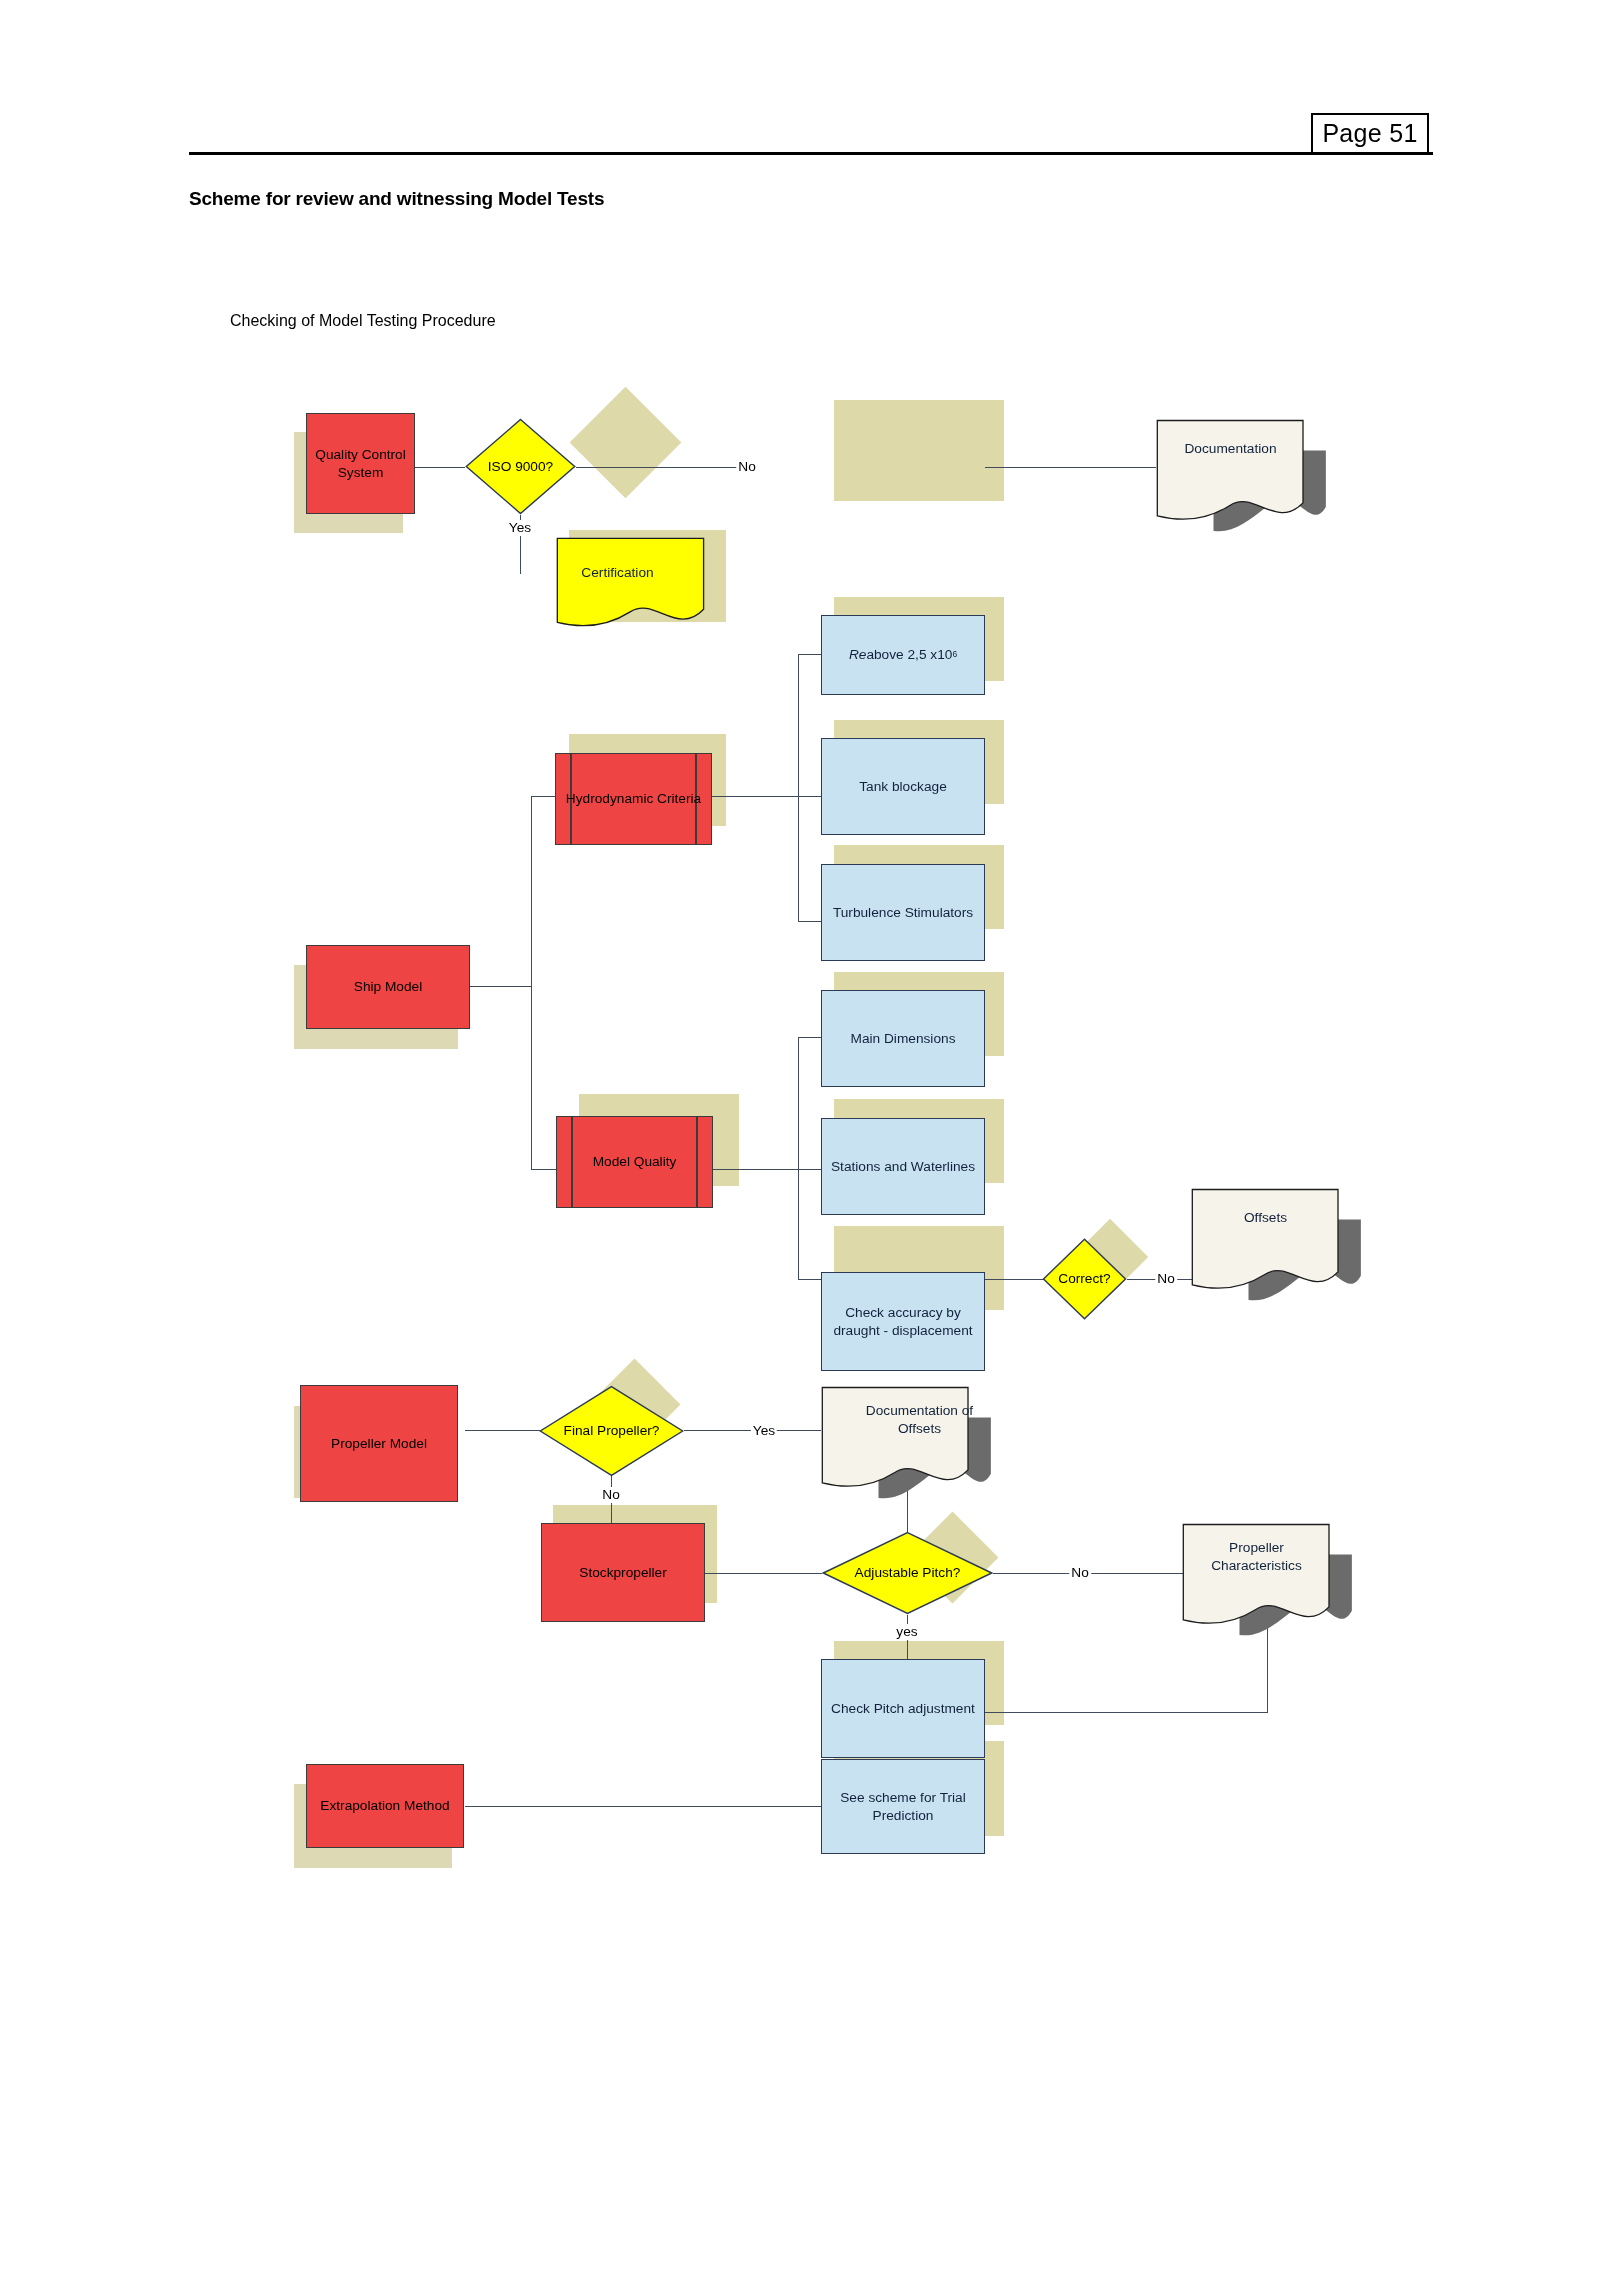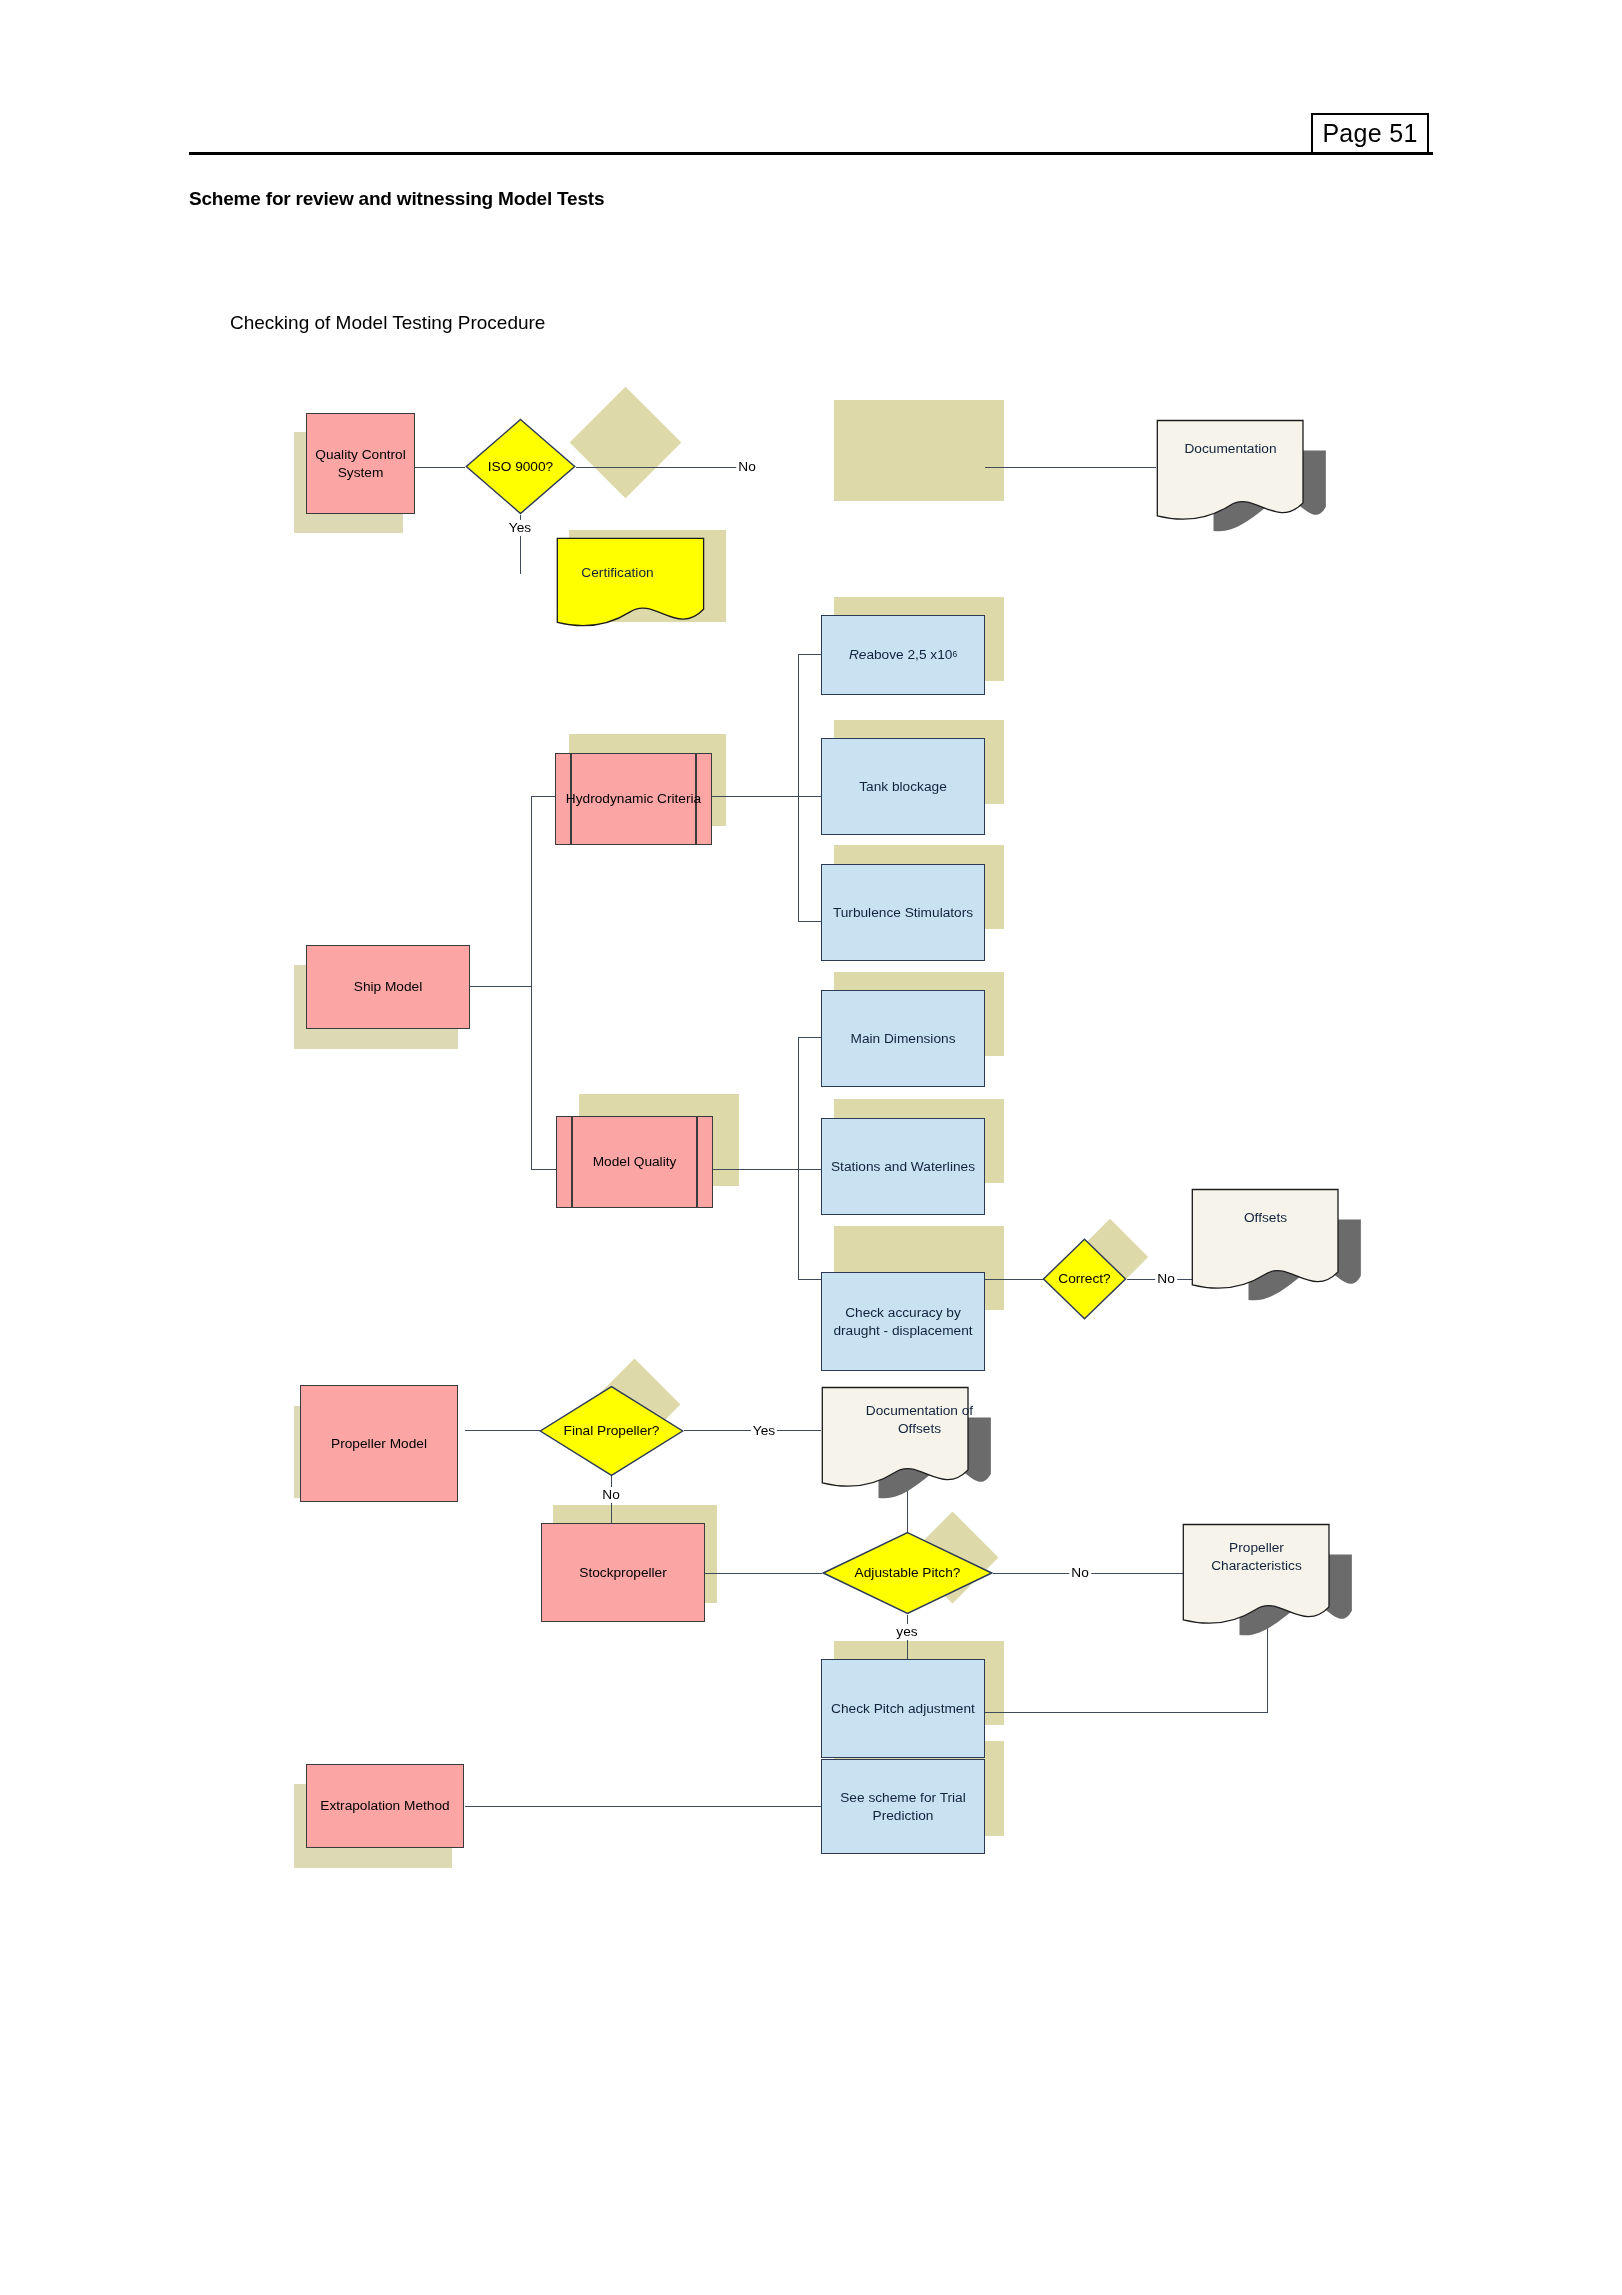--- a/index.html
+++ b/index.html
@@ -20,34 +20,34 @@
     border:2.6px solid #000;background:#fff;
     font-size:25px;line-height:36px;text-align:center;
     letter-spacing:0.3px;
   }
   .doc-title{
     position:absolute;left:189px;top:188px;
     font-size:19px;font-weight:bold;letter-spacing:-0.2px;
   }
   .sub-title{
     position:absolute;left:230px;top:312px;
-    font-size:19px;font-weight:normal;
+    font-size:16px;font-weight:normal;
   }
 
   
   .node{position:absolute;box-sizing:border-box;}
   .node .lbl{
     position:absolute;left:0;top:0;width:100%;height:100%;
     display:flex;align-items:center;justify-content:center;
     text-align:center;line-height:1.30;padding:0 3.9px;box-sizing:border-box;
     font-size:13.7px;color:#12223c;
   }
 
   
-  .y-box{background:#fca5a5;border:1.3px solid #3b3b3b;}
+  .y-box{background:#ef4444;border:1.3px solid #3b3b3b;}
   .y-box .lbl{color:#000;}
   .sh-dl{position:absolute;background:#ddd9b4;z-index:0;}
   .sh-ur{position:absolute;background:#ddd9a8;z-index:0;}
 
   
   .b-box{background:#c9e2f2;border:1.3px solid #2b3a55;}
   .b-box .lbl{color:#12223c;}
 
   
   .bar{position:absolute;top:0;bottom:0;width:1.3px;background:#3b3b3b;}

